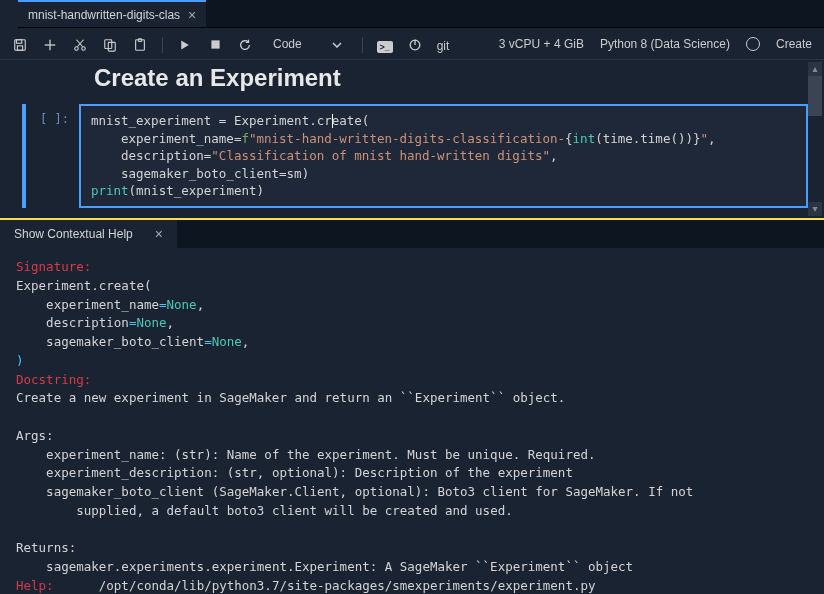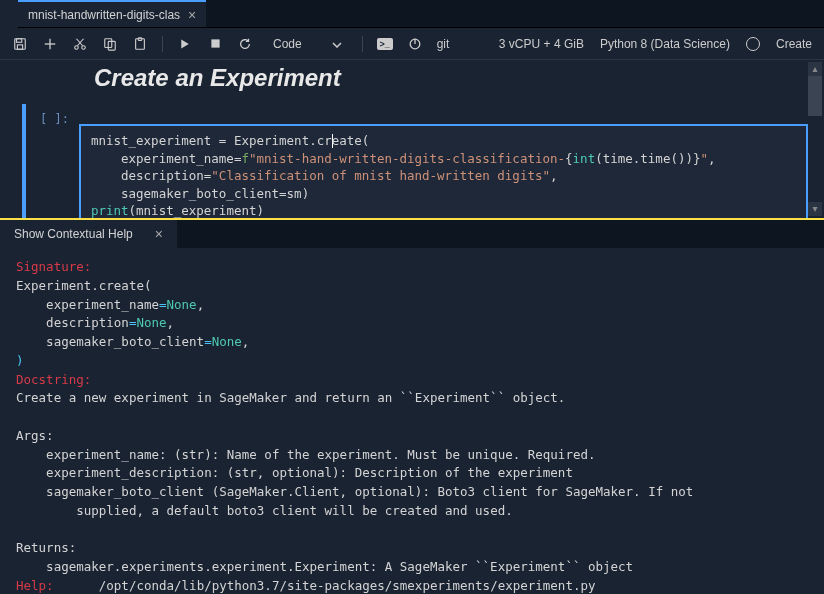--- a/index.html
+++ b/index.html
@@ -41,21 +41,21 @@
       display: flex;
       align-items: center;
       background: #1a2332;
       height: 32px;
       padding: 0 12px;
       gap: 14px;
       border-bottom: 1px solid #2a3442;
     }
     .toolbar-left {
       display: flex;
-      align-items: center;
+      align-items: flex-end;
       gap: 14px;
     }
     .toolbar-right {
       display: flex;
       align-items: center;
       gap: 16px;
       margin-left: auto;
       font-size: 12px;
       color: #ccc;
     }
@@ -89,21 +89,20 @@
     }
     .notebook-content {
       padding: 4px 16px 16px 16px;
     }
     .heading {
       color: #e8e8e8;
       font-size: 24px;
       font-weight: 600;
       margin-left: 78px;
       margin-bottom: 12px;
-      font-style: italic;
     }
     .cell {
       display: flex;
       border-left: 4px solid #4a9eff;
       margin-left: 6px;
     }
     .cell-prompt {
       color: #6a8fbf;
       font-family: "Consolas", monospace;
       font-size: 12px;
@@ -113,21 +112,20 @@
     .code-editor {
       flex: 1;
       border: 2px solid #4a9eff;
       background: #1e2838;
       padding: 6px 10px;
       font-family: "Consolas", monospace;
       font-size: 12.5px;
       line-height: 1.4;
       white-space: pre;
       overflow-x: auto;
-      margin-top: 20px;
     }
     .tok-var { color: #d4d4d4; }
     .tok-op { color: #d4d4d4; }
     .tok-fn { color: #d4d4d4; }
     .tok-kw { color: #78a960; }
     .tok-str { color: #ce9178; }
     .tok-interp { color: #d4d4d4; }
     .tok-builtin { color: #4ec9b0; }
     .cursor-blink {
       display: inline-block;

